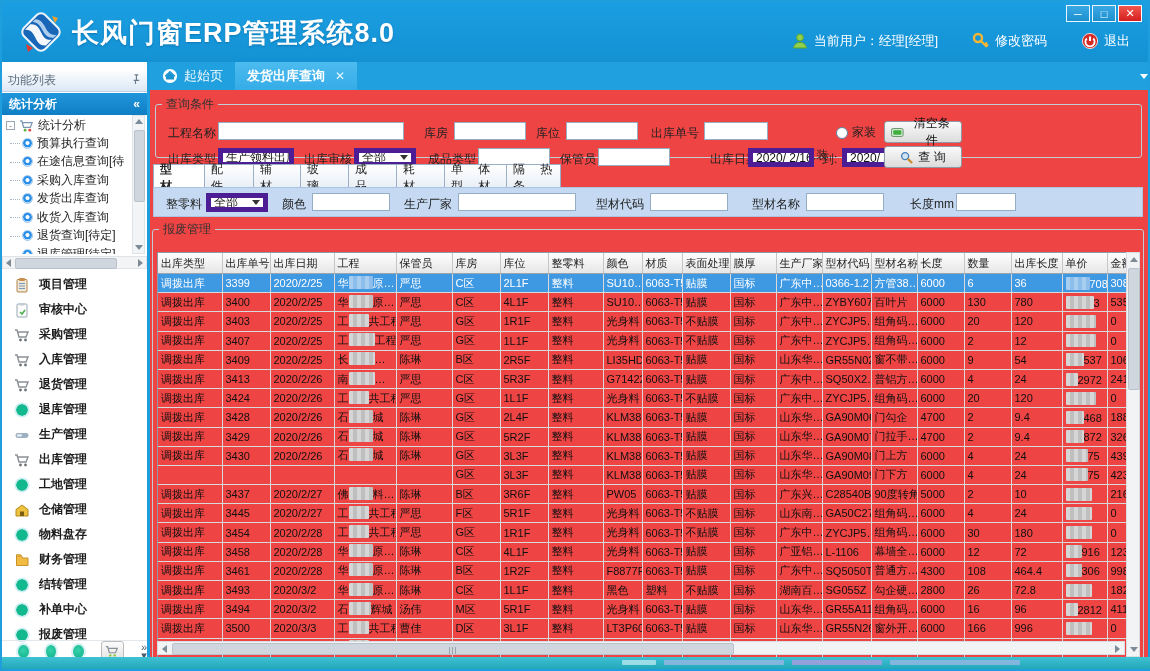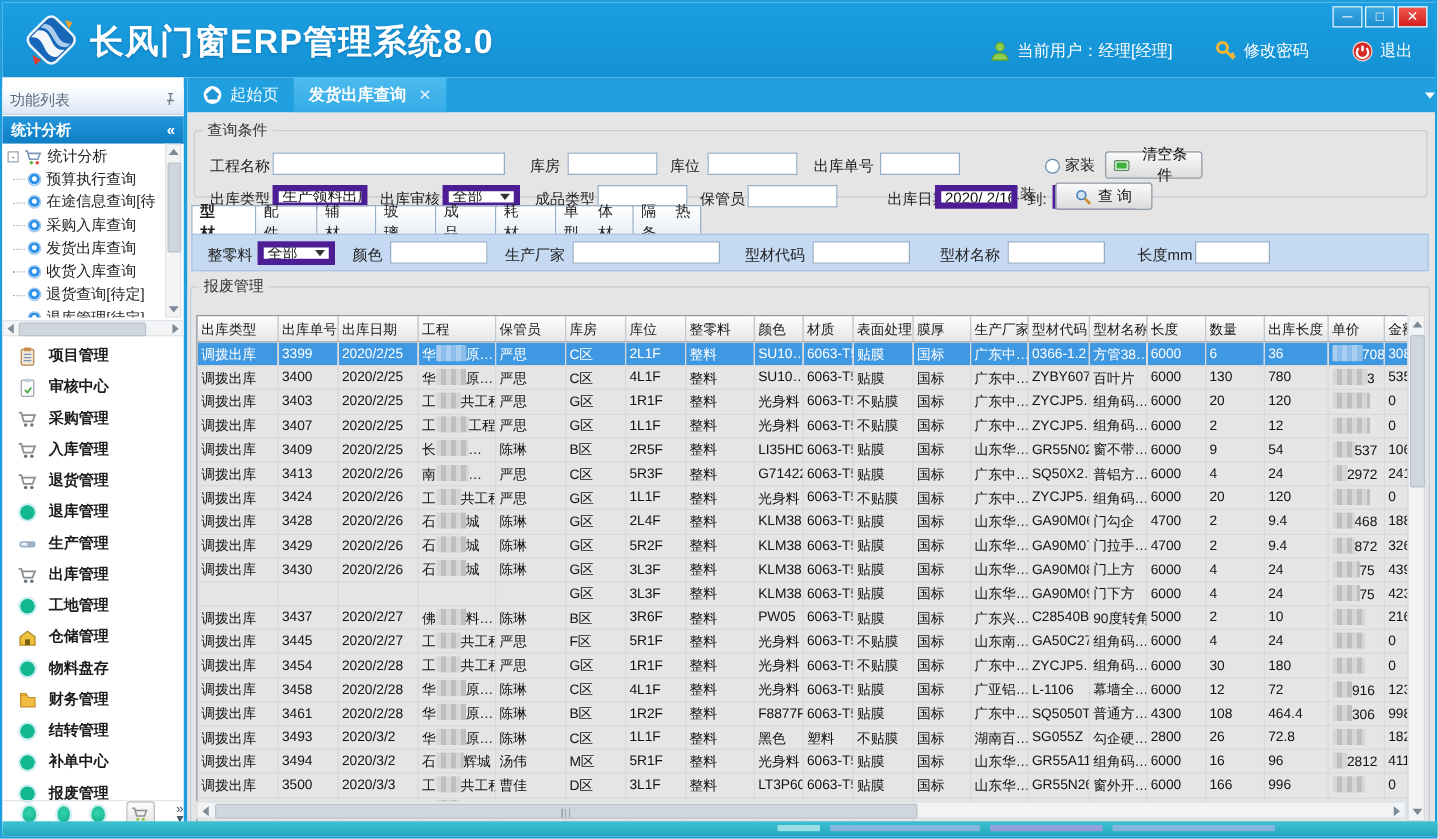--- a/index.html
+++ b/index.html
@@ -51,21 +51,21 @@
   
   #content{position:absolute;left:148px;top:0;width:998px;height:599px;}
   #tabstrip{position:absolute;left:0;top:0;width:100%;height:28px;background:#21a0df;display:flex;align-items:stretch;}
   .tab{display:flex;align-items:center;gap:6px;padding:0 12px;color:#f2fbff;font-size:13px;cursor:default;}
   .tab.active{background:linear-gradient(#4cbbef,#35ace7);font-weight:bold;color:#fff;}
   .tab .close-x{font-size:12px;color:#e8f6ff;margin-left:4px;}
   #tab-caret{position:absolute;right:8px;top:12px;}
   #tab-caret .arr{border-top-color:#fff;}
 
   
-  #workspace{position:absolute;left:0;top:28px;width:100%;height:571px;background:#e5e5e5;}
+  #workspace{position:absolute;left:0;top:28px;width:100%;height:571px;background:#ef4444;}
   fieldset{border:1px solid #c3cdd6;border-radius:3px;margin:0;padding:0;}
   legend{font-size:12px;color:#333;padding:0 4px;margin-left:6px;}
   #query{position:absolute;left:5px;top:6px;width:985px;height:60px;}
   #query label,#filter-panel label{position:absolute;font-size:12px;color:#222;white-space:nowrap;}
   .ti{position:absolute;height:18px;border:1px solid #96aec5;background:#fff;box-sizing:border-box;font-size:12px;padding:0 3px;font-family:inherit;}
   .sel{position:absolute;height:19px;border:5px solid #4c1d95;background:#fff;box-sizing:border-box;font-size:12px;display:flex;align-items:center;justify-content:space-between;padding:0 3px;color:#111;white-space:nowrap;overflow:hidden;}
   .sel .caret{width:0;height:0;border-left:4px solid transparent;border-right:4px solid transparent;border-top:5px solid #333;flex:0 0 auto;margin-left:3px;}
   .radio{position:absolute;display:flex;align-items:center;gap:4px;font-size:12px;color:#222;}
   .rdot{width:12px;height:12px;border-radius:50%;border:1px solid #5f87ab;background:#fff;box-sizing:border-box;position:relative;}
   .radio.checked .rdot::after{content:"";position:absolute;left:2.5px;top:2.5px;width:5px;height:5px;border-radius:50%;background:#1d6fc9;}
@@ -406,21 +406,21 @@
           <label style="left:524px;top:38px;margin-left:30px;">出库日期  从:</label>
           <span class="sel" style="left:592px;top:35px;width:66px;">
               <span>2020/ 2/16</span>
               <span class="caret"></span>
             </span>
           <label style="left:666px;top:38px;">到:</label>
           <span class="sel" style="left:686px;top:35px;width:66px;">
               <span>2020/ 3/16</span>
               <span class="caret"></span>
             </span>
-          <button class="btn" style="left:688px;top:33px;width:78px;">
+          <button class="btn" style="left:728px;top:33px;width:78px;">
             <svg viewBox="0 0 14 14" width="13" height="13">
                 <circle cx="5.5" cy="5.5" r="3.8" fill="#cfe3f5" stroke="#4a7fb5" stroke-width="1.4"></circle>
                 <path d="M8.5 8.5 L13 13" stroke="#c98c2e" stroke-width="2.4"></path>
               </svg>
             <span>查  询</span>
           </button>
         </fieldset>
 
         <div id="mat-tabs">
             <div class="mtab active" style="width: 52px;">型  材</div>

